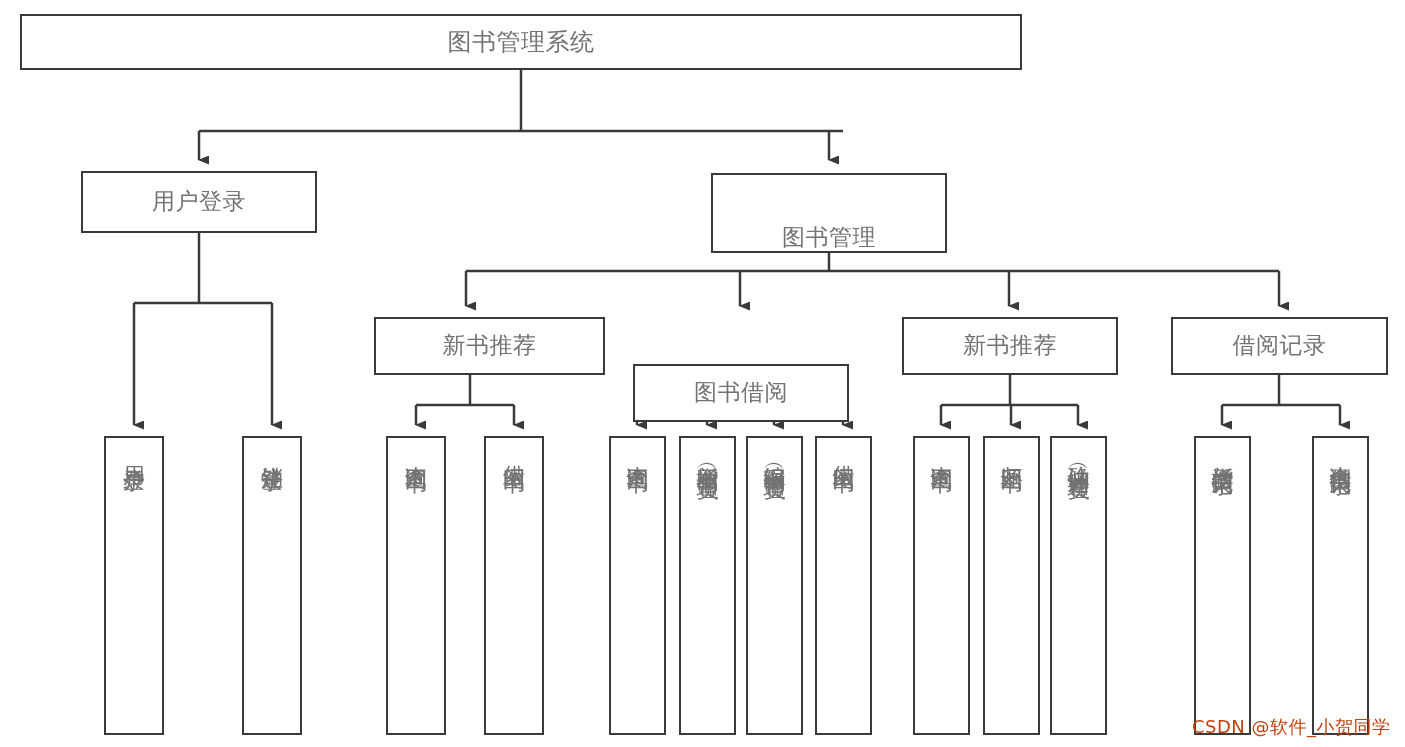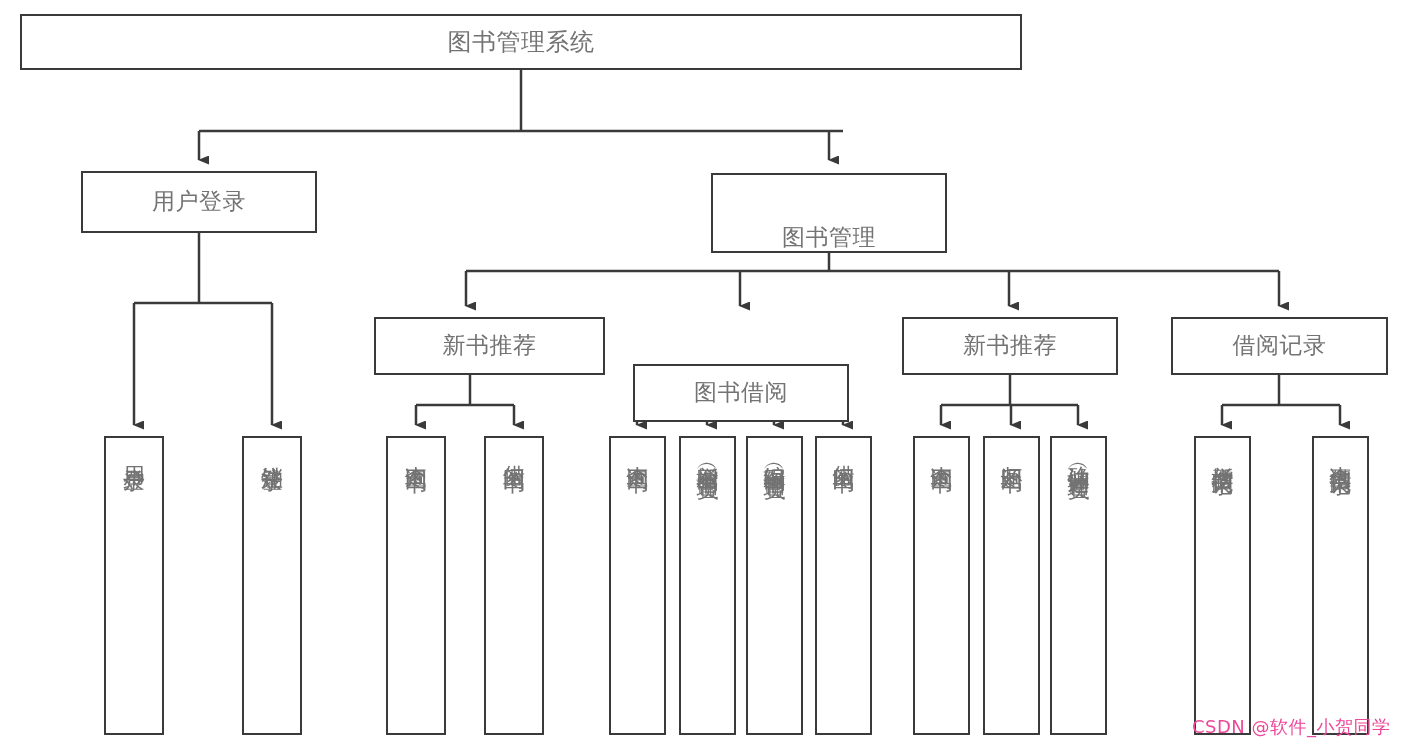--- a/index.html
+++ b/index.html
@@ -58,21 +58,21 @@
     writing-mode: vertical-rl;
     text-orientation: upright;
     font-size: 22px;
     letter-spacing: 2px;
     line-height: 1;
     white-space: nowrap;
   }
   .watermark {
     position: absolute;
     font-size: 18px;
-    color: #ec4899;
+    color: #c2410c;
     white-space: nowrap;
     letter-spacing: 0.5px;
   }
 </style>
 </head>
 <body>
 
 <div id="canvas">
 
   <svg id="edges" viewBox="0 0 1405 747">

